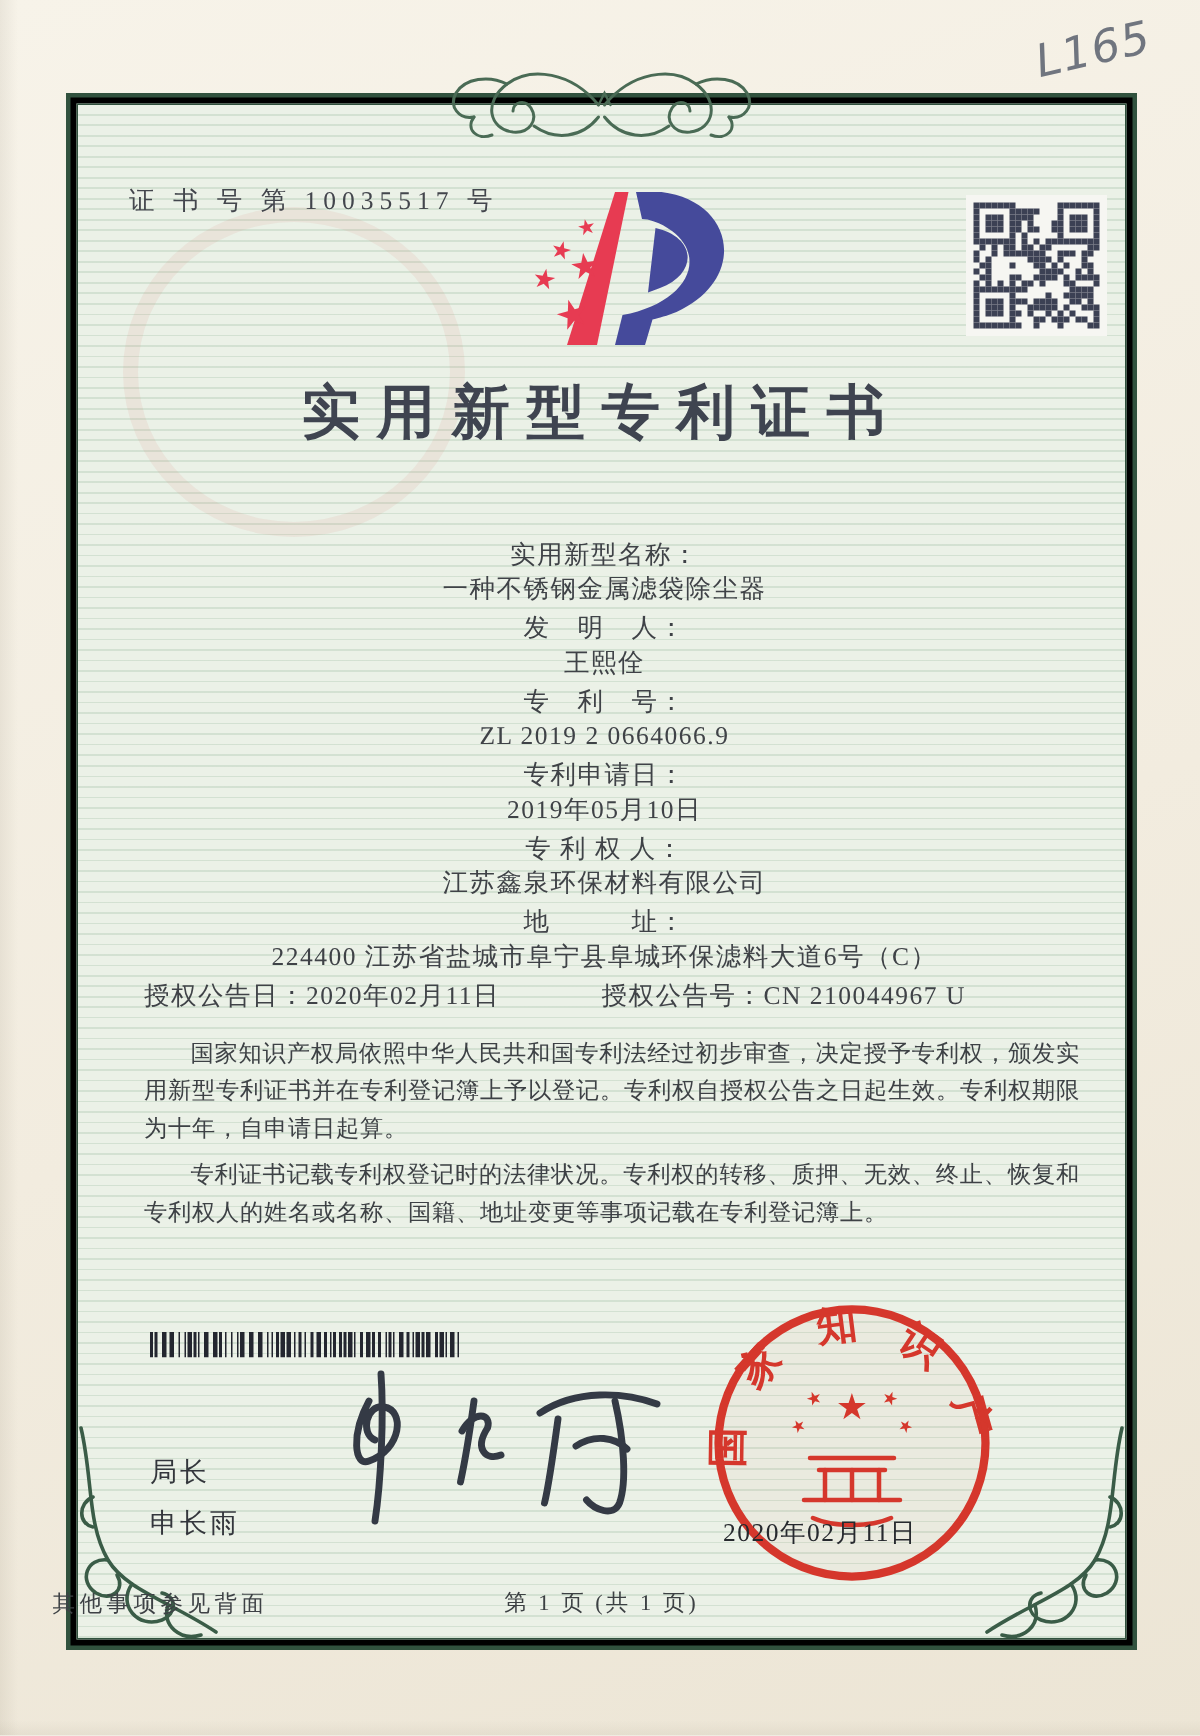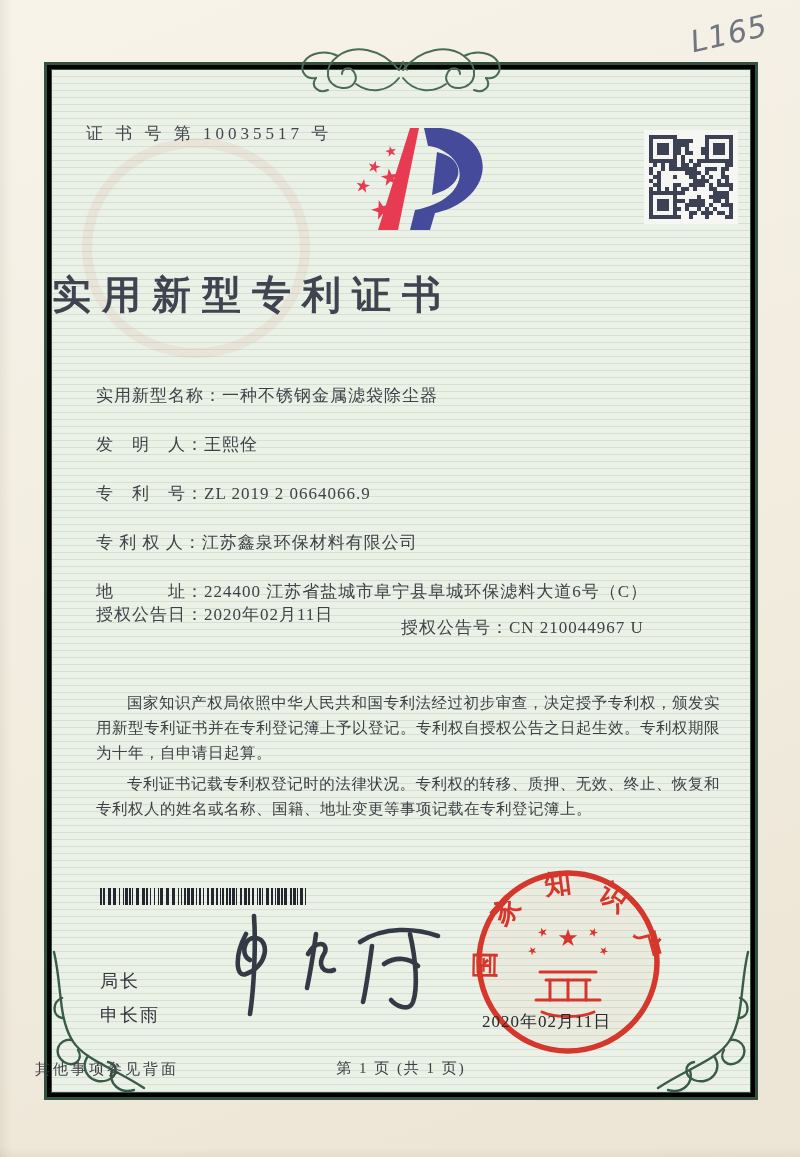--- a/index.html
+++ b/index.html
@@ -34,30 +34,30 @@
   .ghost-seal-ring{
     position:absolute;left:30px;top:68px;width:208px;height:200px;border-radius:50%;
     border:10px solid rgba(214,118,104,.10);
   }
   .cert-number{
     position:absolute;left:34px;top:52px;font-size:17px;letter-spacing:4px;color:#43464d;
   }
   .logo{position:absolute;left:288px;top:52px;width:152px;height:116px;}
   .qr{position:absolute;left:592px;top:60px;width:94px;height:94px;}
   .cert-title{
-    position:absolute;left:0;top:178px;width:100%;text-align:left;
-    font-size:39px;font-weight:600;letter-spacing:11px;color:#3f4450;margin-top:20px;
+    position:absolute;left:0;top:178px;width:100%;text-align:center;
+    font-size:39px;font-weight:600;letter-spacing:11px;color:#3f4450;
   }
   .fields{position:absolute;left:44px;top:288px;right:40px;font-size:17px;color:#3f4247;}
-  .field-row{height:49px;display:flex;align-items:flex-end;line-height:23px;letter-spacing:1px;}
+  .field-row{height:49px;display:flex;align-items:center;line-height:23px;letter-spacing:1px;flex-direction:column;}
   .field-row .lbl{white-space:pre;flex:0 0 auto;}
   .field-row .val{white-space:pre-wrap;}
   .grant-row{height:49px;display:flex;line-height:23px;letter-spacing:1px;}
   .grant-pair-left{width:305px;display:flex;flex:0 0 auto;}
-  .grant-pair-right{display:flex;align-items:center;}
+  .grant-pair-right{display:flex;}
   .paragraphs{
     position:absolute;left:44px;top:620px;width:624px;
     font-size:15.5px;line-height:25px;color:#3d4145;text-align:justify;letter-spacing:.5px;
   }
   .paragraphs p{margin:0 0 6px 0;text-indent:2em;}
   .barcode{position:absolute;left:48px;top:818px;width:208px;height:17px;}
   .director-block{position:absolute;left:48px;top:894px;font-size:18px;color:#33363c;line-height:34px;letter-spacing:2px;}
   .signature{position:absolute;left:160px;top:838px;width:240px;height:115px;}
   .seal{position:absolute;left:420px;top:796px;width:192px;height:192px;}
   .seal-date{
@@ -389,20 +389,24 @@
       </div>
       <div class="field-row">
         <span class="lbl">发　明　人：</span>
           <span class="val">王熙佺</span>
       </div>
       <div class="field-row">
         <span class="lbl">专　利　号：</span>
           <span class="val">ZL 2019 2 0664066.9</span>
       </div>
       <div class="field-row">
+        <span class="lbl">专利申请日：</span>
+          <span class="val">2019年05月10日</span>
+      </div>
+      <div class="field-row">
         <span class="lbl">专 利 权 人：</span>
           <span class="val">江苏鑫泉环保材料有限公司</span>
       </div>
       <div class="field-row">
         <span class="lbl">地　　　址：</span>
           <span class="val">224400 江苏省盐城市阜宁县阜城环保滤料大道6号（C）</span>
       </div>
       <div class="grant-row">
         <span class="grant-pair-left">
           <span class="lbl">授权公告日：</span>

